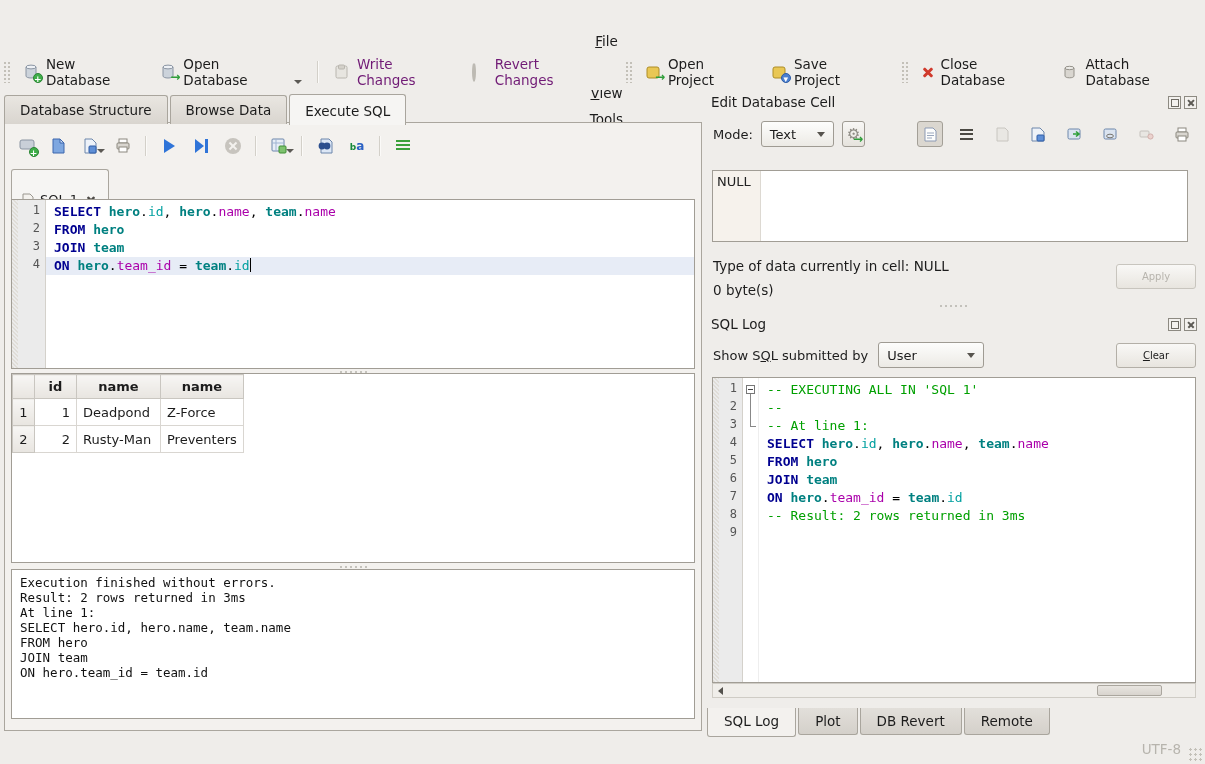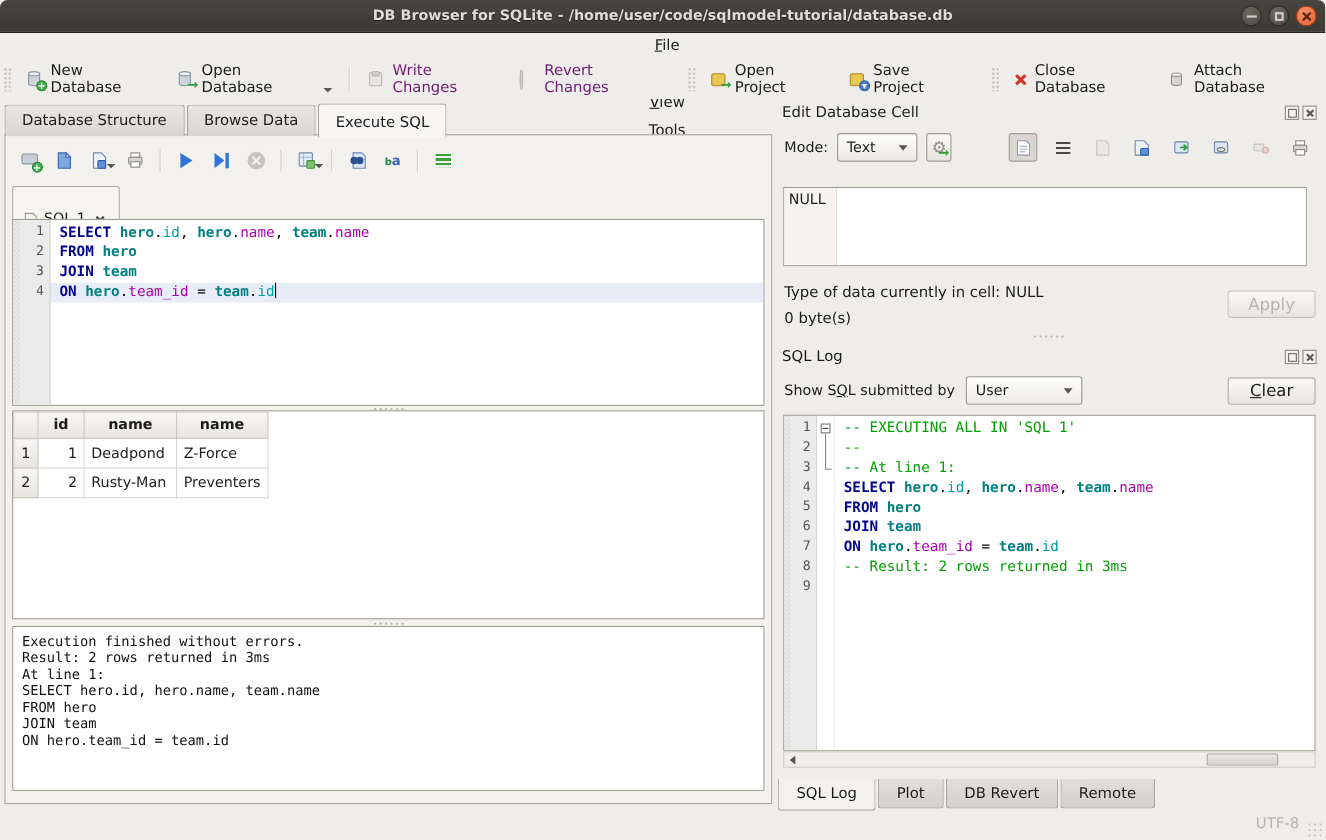--- a/index.html
+++ b/index.html
@@ -119,21 +119,21 @@
   .gear { color:#8e8b84; font-size:15px; line-height:1; }
   .cellbar { display:flex; align-items:center; gap:10px; margin-left:44px; }
   .cb-ic { width:26px; height:26px; display:flex; align-items:center; justify-content:center; border-radius:3px; position:relative; }
   .cb-ic.toggled { background:#dbd7d0; border:1px solid #a39f97; }
   .wrap-ic { width:13px; height:11px; background:repeating-linear-gradient(#4a4842 0 2px, transparent 2px 4.5px); }
 
   .cell-edit { position:absolute; left:7px; top:78px; width:476px; height:72px; border:1px solid #a19d95; background:#fff; display:flex; }
   .cell-gut { width:48px; background:#f6f2ec; border-right:1px solid #ddd9d2; padding:3px 0 0 4px; color:#222; }
   .cell-meta { position:absolute; left:8px; top:166px; font-size:13.5px; }
   .cell-bytes { position:absolute; left:8px; top:190px; font-size:13.5px; }
-  .btn { height:25px; padding:0 18px; border:1px solid #b3afa7; border-radius:3px; background:linear-gradient(#f9f8f6,#e8e5df); font-size:15px; display:flex; align-items:center; justify-content:center; }
+  .btn { height:25px; padding:0 18px; border:1px solid #b3afa7; border-radius:3px; background:linear-gradient(#f9f8f6,#e8e5df); font-size:10px; display:flex; align-items:center; justify-content:center; }
   .btn.disabled { color:#b7b4ad; border-color:#c8c5be; }
   .apply-btn { position:absolute; left:411px; top:172px; width:80px; }
   .dots { position:absolute; left:0; right:0; display:flex; justify-content:center; gap:3px; }
   .dots i { width:2px; height:2px; border-radius:50%; background:#b5b2ab; }
 
   .filter-row { position:absolute; left:8px; top:248px; right:8px; height:30px; display:flex; align-items:center; gap:10px; }
   .clear-btn { position:absolute; left:403px; width:80px; }
 
   .log { position:absolute; left:7px; top:285px; width:484px; height:306px; border:1px solid #a19d95; background:#fff; display:flex; overflow:hidden; }
   .log .gutter { width:30px; }
@@ -161,34 +161,20 @@
   .grip { position:absolute; right:3px; bottom:3px; width:14px; height:14px;
     background-image:radial-gradient(circle,#c3c0b8 1px,transparent 1.2px); background-size:5px 5px; }
 
   u { text-decoration:underline; }
 </style>
 </head>
 <body>
 
 <div class="window">
 
-  <div class="titlebar">
-    <span class="title">DB Browser for SQLite - /home/user/code/sqlmodel-tutorial/database.db</span>
-    <div class="winbtns">
-      <span class="wbtn min">
-          <i></i>
-        </span>
-      <span class="wbtn max">
-          <i></i>
-        </span>
-      <span class="wbtn close">
-          <i></i>
-        </span>
-    </div>
-  </div>
 
   <div class="menubar">
     <span class="menu-item"><u>F</u>ile</span>
     <span class="menu-item"><u>E</u>dit</span>
     <span class="menu-item"><u>V</u>iew</span>
     <span class="menu-item"><u>T</u>ools</span>
     <span class="menu-item"><u>H</u>elp</span>
   </div>
 
   <div class="toolbar">

